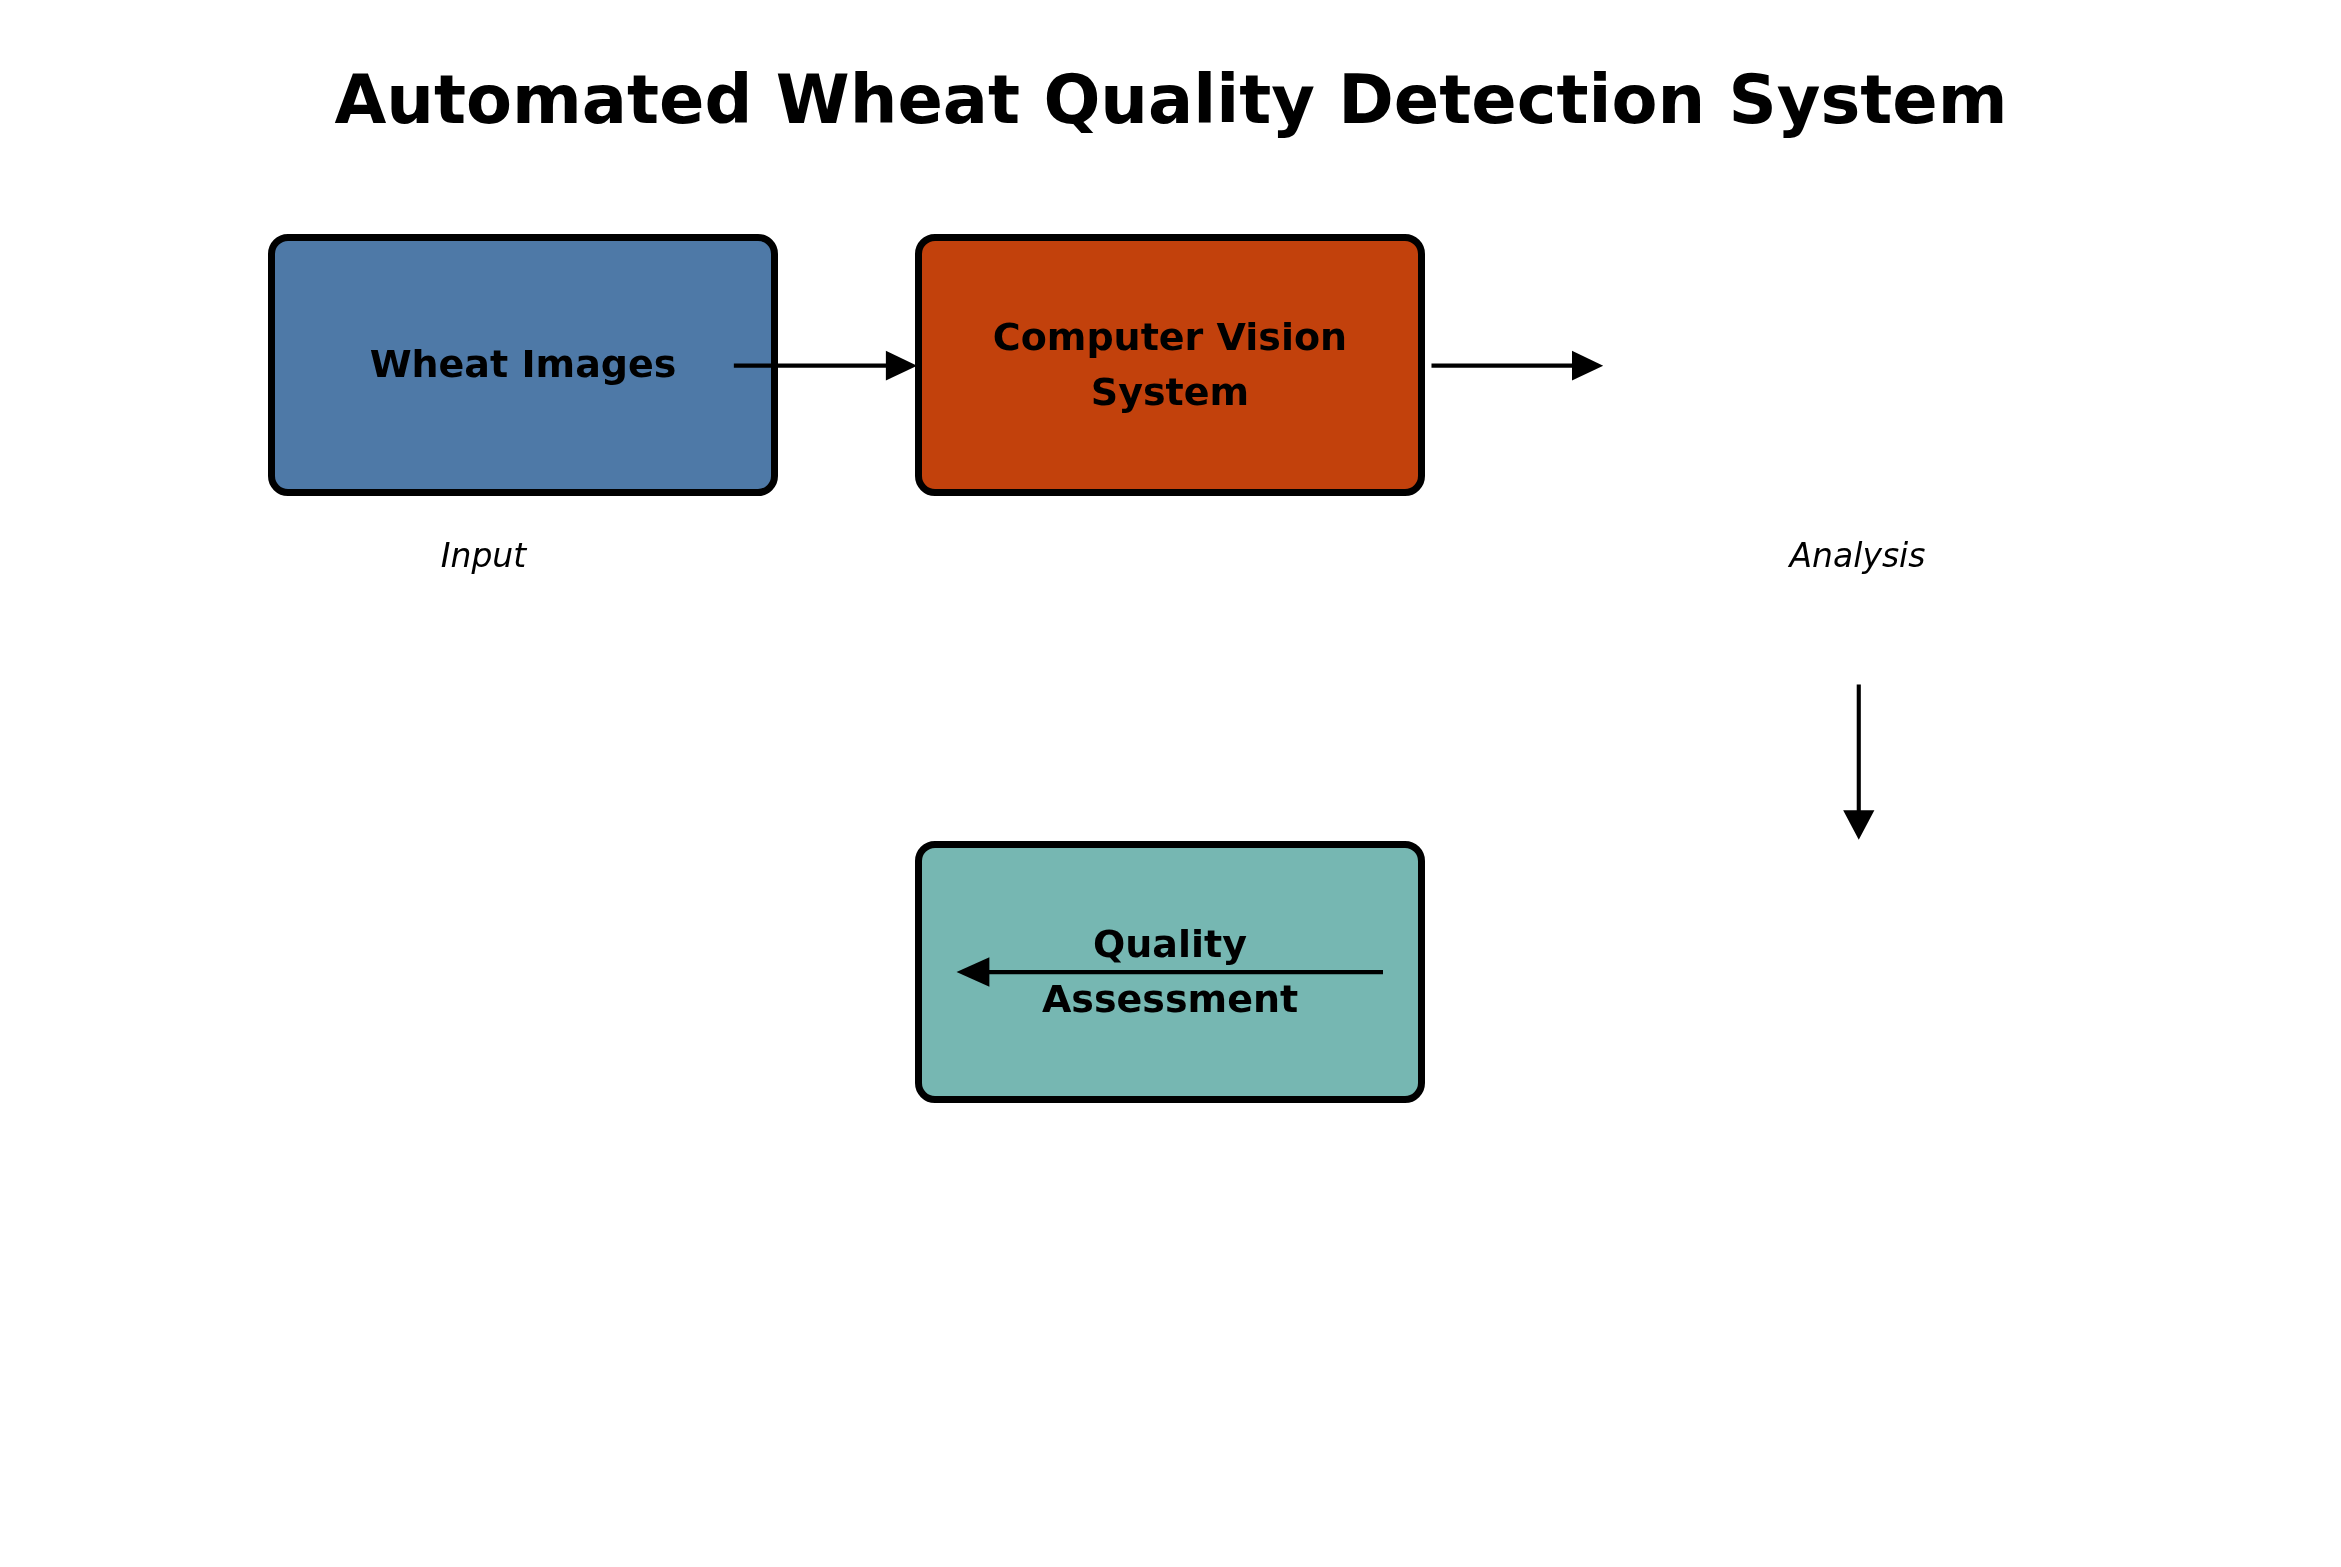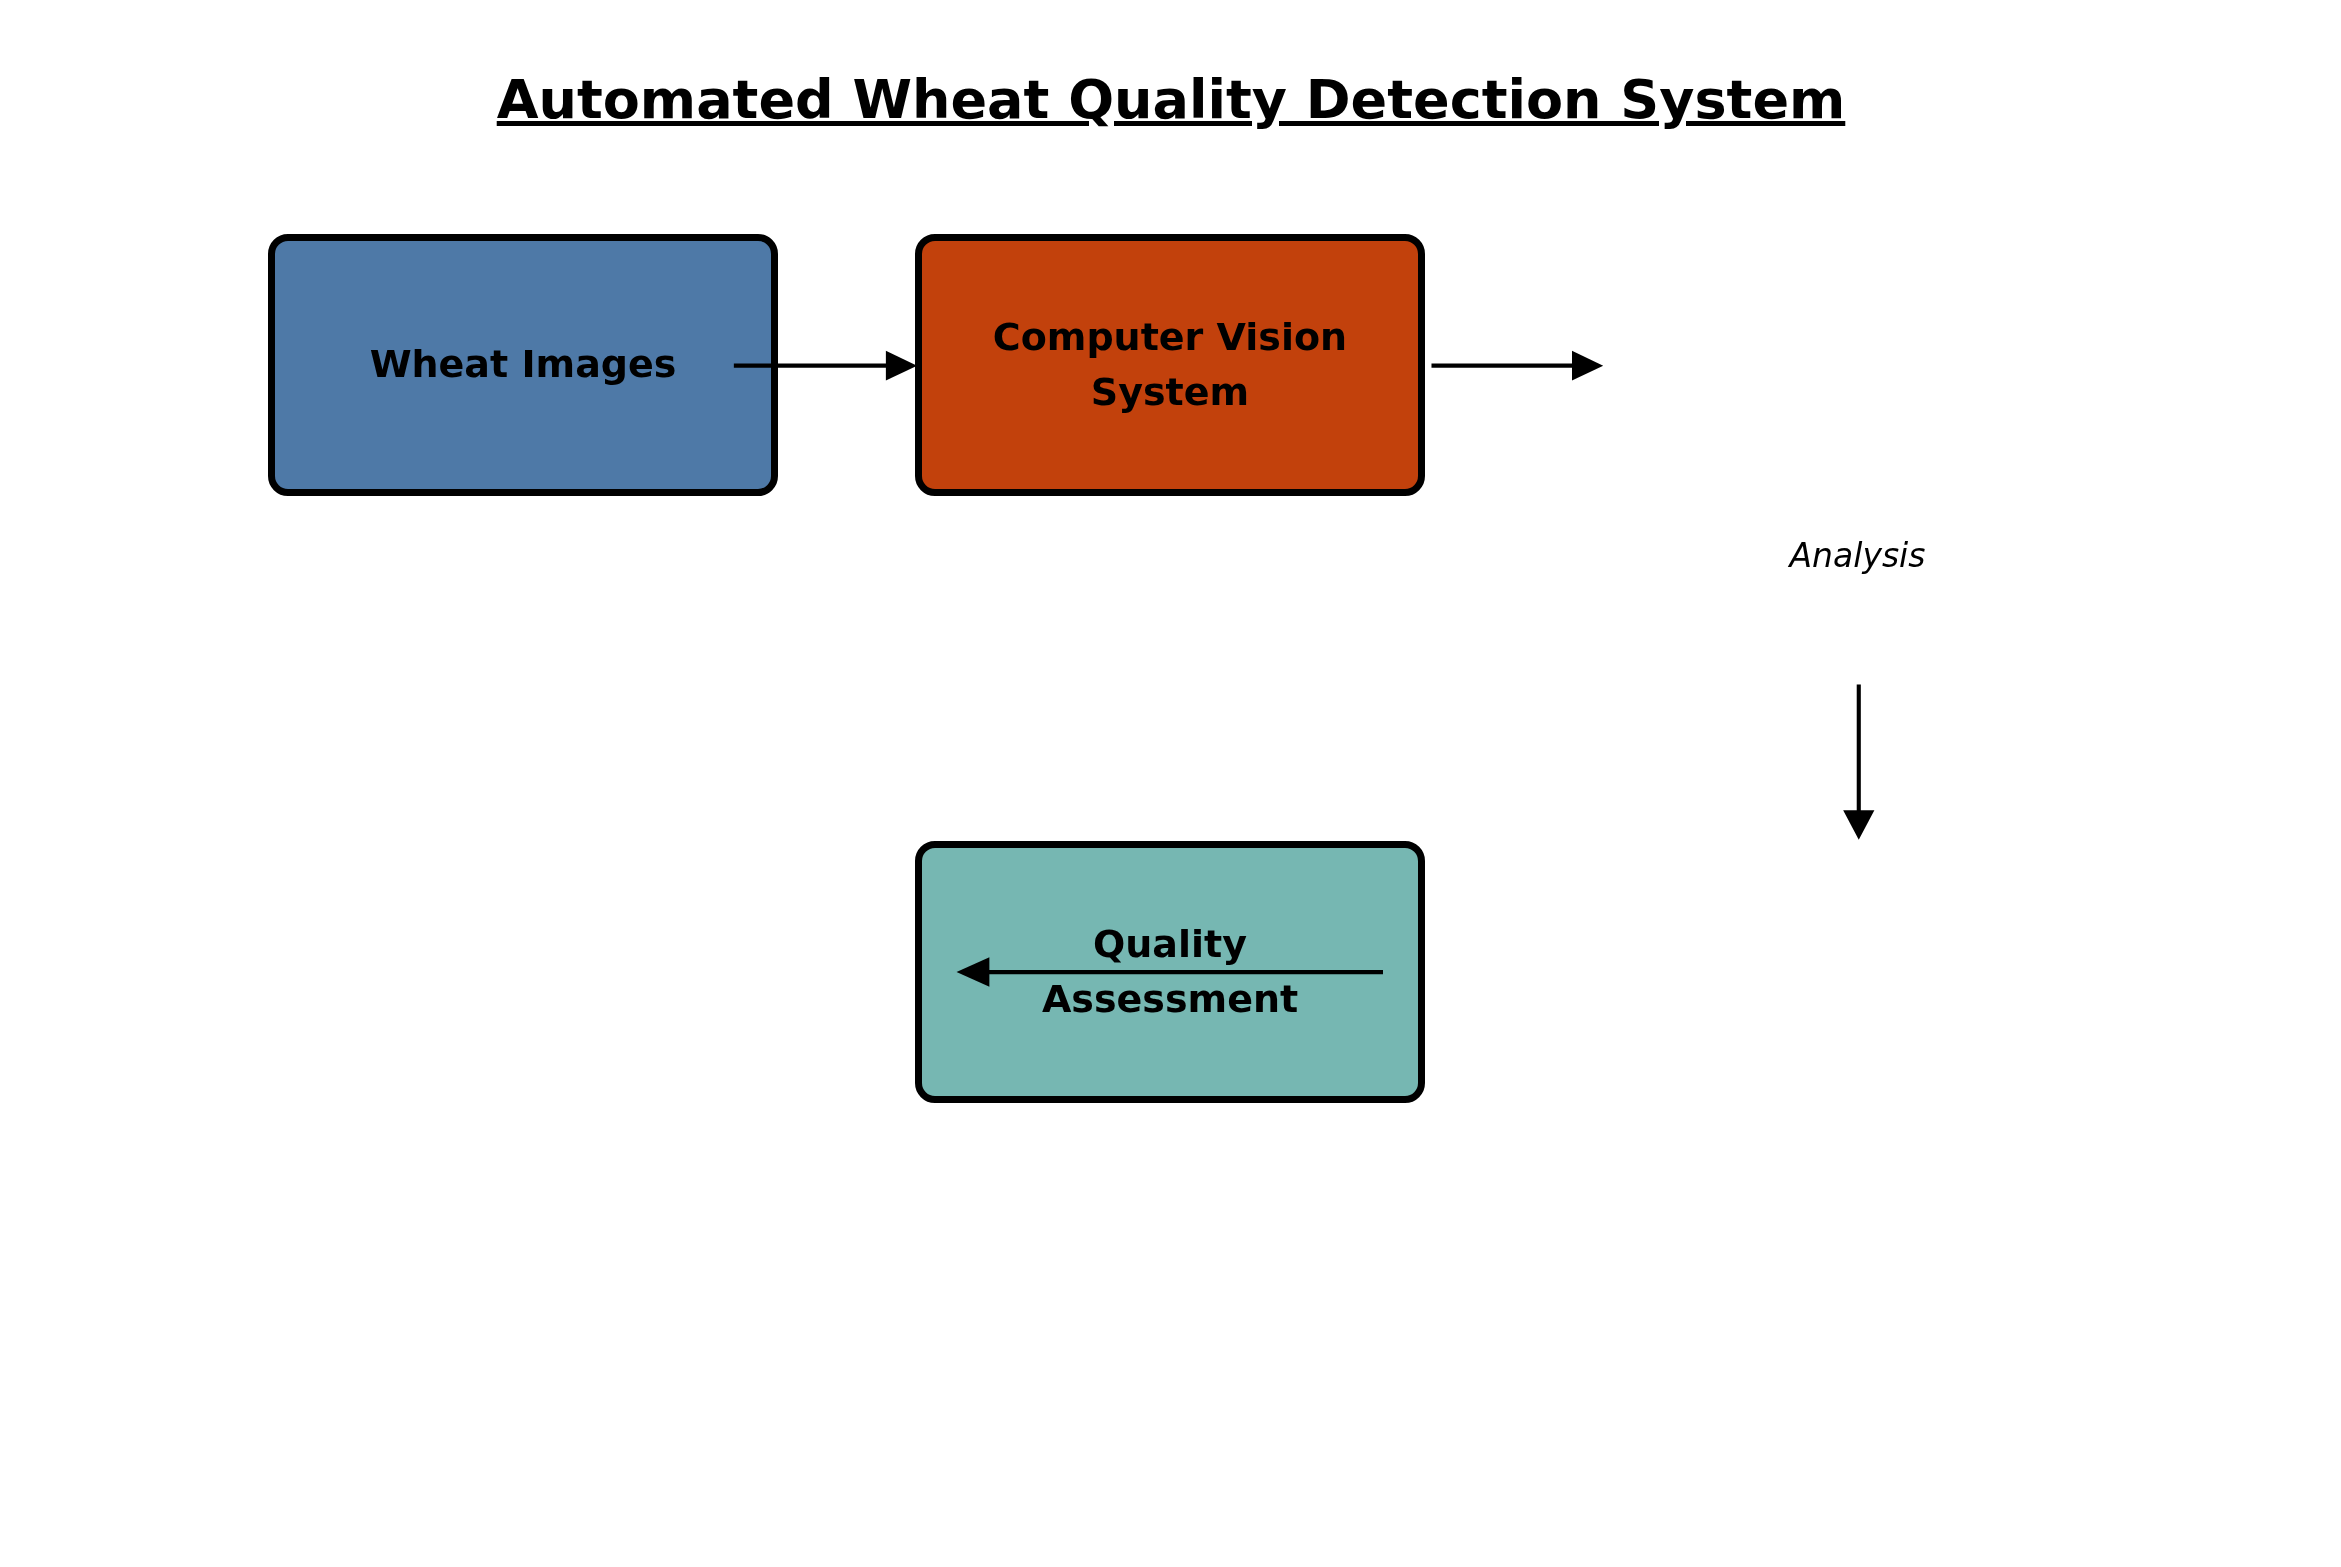--- a/index.html
+++ b/index.html
@@ -7,25 +7,24 @@
     position:relative;
     width:2342px; height:1567px;
     background:#ffffff;
     font-family:"DejaVu Sans", sans-serif;
     overflow:hidden;
   }
   .diagram-title {
     position:absolute;
     left:0; right:0; top:68px;
     text-align:center;
-    font-size:54px;
+    font-size:67px;
     line-height:64px;
     font-weight:bold;
     color:#000000;
-    text-decoration:underline;
   }
   .node {
     position:absolute;
     width:496px; height:248px;
     border:7.4px solid #000000;
     border-radius:20px;
     display:flex;
     align-items:center;
     justify-content:center;
     text-align:center;
@@ -75,20 +74,21 @@
     <span>Computer Vision
 System</span>
   </div>
 
 
   <div class="node node-3" style="background: rgb(118, 183, 178);">
     <span>Quality
 Assessment</span>
   </div>
 
+  <div class="sublabel sub-0">Input</div>
   <div class="sublabel sub-2">Analysis</div>
 
   <svg class="arrows-layer" viewBox="0 0 2850 1907" xmlns="http://www.w3.org/2000/svg">
 
     <g stroke="#000000" fill="#000000">
       <line x1="893" y1="445" x2="1080" y2="445" stroke-width="5"></line>
       <polygon points="1078,427 1078,463 1116,445" stroke="none"></polygon>
     </g>
 
     <g stroke="#000000" fill="#000000">

